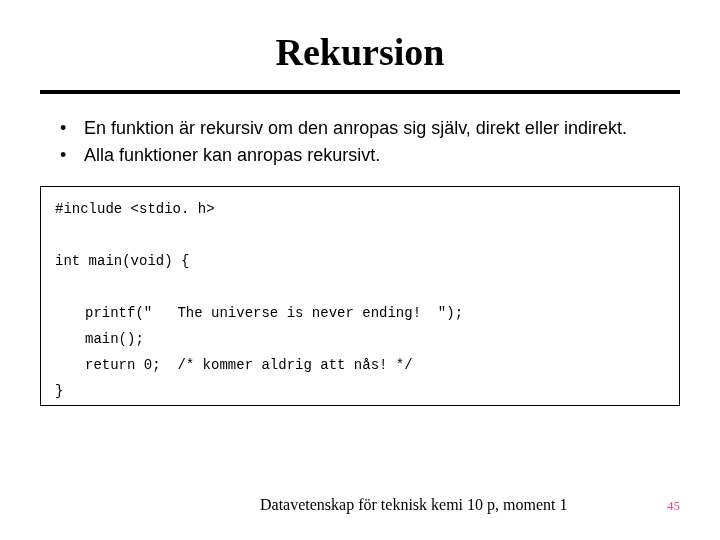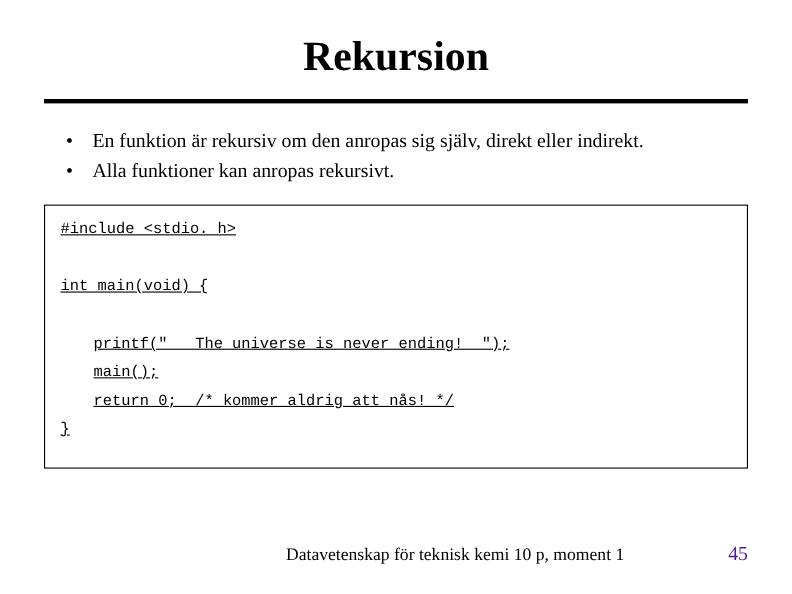--- a/index.html
+++ b/index.html
@@ -31,40 +31,39 @@
       margin: 0 0 22px 0;
     }
     .bullets {
       list-style: none;
       padding-left: 20px;
       margin-bottom: 18px;
     }
     .bullets li {
       position: relative;
       padding-left: 24px;
-      font-family: Liberation Serif, serif;
+      font-family: Liberation Sans, sans-serif;
       font-size: 18px;
       line-height: 1.4;
       color: #000;
       margin-bottom: 2px;
     }
     .bullets li::before {
       content: "•";
       position: absolute;
       left: 0;
       top: 0;
     }
     .codebox {
       border: 1px solid #000;
-      padding: 10px 14px 20px 14px;
+      padding: 10px 14px 0 14px;
       font-family: "Courier New", monospace;
       font-size: 14px;
       line-height: 1.85;
       margin: 0 0 0 0;
-      text-decoration: underline;
     }
     .codeline {
       white-space: pre;
     }
     .codeblank {
       height: 1.85em;
     }
     .indent {
       padding-left: 30px;
     }
@@ -79,22 +78,22 @@
       padding: 0 40px 0 0;
     }
     .footer-text {
       font-family: Liberation Serif, serif;
       font-size: 16px;
       color: #000;
       margin-left: 260px;
     }
     .page-num {
       font-family: 'Comic Sans MS', Georgia, serif;
-      font-size: 18px;
-      color: #4c1d95;
+      font-size: 13px;
+      color: #ec4899;
     }
   </style>
 </head>
 <body>
 
 <div class="slide">
   <h1 class="title">Rekursion</h1>
   <hr class="rule">
   <ul class="bullets">
     <li>En funktion är rekursiv om den anropas sig själv, direkt eller indirekt.</li>

